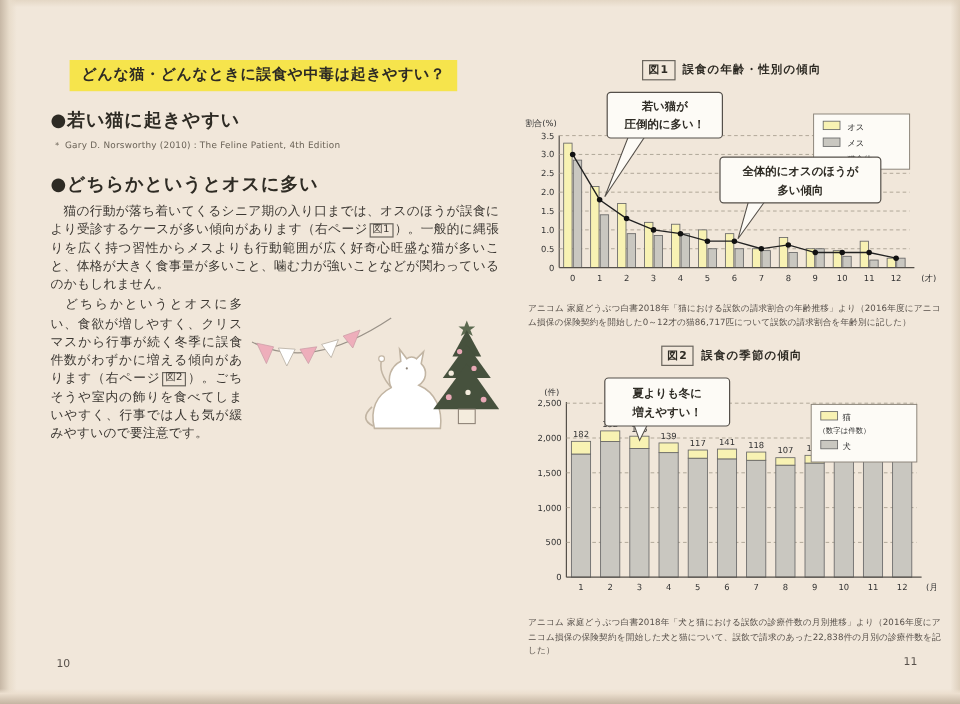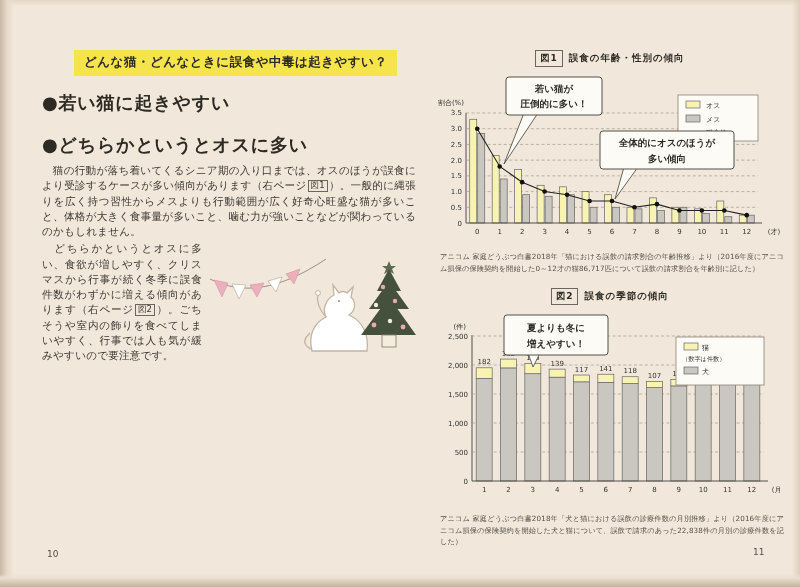--- a/index.html
+++ b/index.html
@@ -13,24 +13,24 @@
   .edge-bottom{left:0;right:0;bottom:0;height:13px;background:linear-gradient(to top,#c3b3a0,#ecdfcf 70%,rgba(236,223,207,0));}
   .edge-right{right:0;top:0;bottom:0;width:8px;background:linear-gradient(to left,#ddcfbc,rgba(221,207,188,0));}
   .edge-top{left:0;right:0;top:0;height:6px;background:linear-gradient(to bottom,#e4d7c5,rgba(228,215,197,0));}
 
   .page-left{position:absolute;left:42px;top:50px;width:374px;}
   .page-right{position:absolute;left:428px;top:50px;width:364px;}
 
   .title-badge{
     display:inline-block;background:#f6e44c;color:#2e2b24;
     font-size:12.5px;font-weight:bold;letter-spacing:.5px;
-    padding:4px 10px 5px 10px;margin-left:32px;
+    padding:4px 10px 5px 10px;margin-left:16px;
   }
   h2.sec{
-    font-size:18px;font-weight:bold;color:#2e2b24;letter-spacing:.8px;
+    font-size:15px;font-weight:bold;color:#2e2b24;letter-spacing:.8px;
     margin:15px 0 6px 0;
   }
   p.body{
     font-size:10.6px;line-height:1.44;letter-spacing:.2px;
     text-align:justify;margin:0 0 2px 0;color:#3c3833;
   }
   .figref{
     display:inline-block;border:1px solid #6b665e;font-size:8.5px;
     padding:0 2px;margin:0 1px;vertical-align:1px;line-height:1.1;
   }
@@ -60,20 +60,21 @@
 
 <div class="edge edge-top"></div>
 <div class="edge edge-right"></div>
 <div class="edge edge-left"></div>
 <div class="edge edge-bottom"></div>
 
 <div class="page-left">
   <div class="title-badge">どんな猫・どんなときに誤食や中毒は起きやすい？</div>
 
   <h2 class="sec">●若い猫に起きやすい</h2>
+  <div class="footnote">＊ Gary D. Norsworthy (2010)：The Feline Patient, 4th Edition</div>
 
   <h2 class="sec" style="margin-top:18px;">●どちらかというとオスに多い</h2>
   <p class="body"><span>　猫の行動が落ち着いてくるシニア期の入り口までは、オスのほうが誤食により受診するケースが多い傾向があります（右ページ</span><span class="figref">図1</span><span>）。一般的に縄張りを広く持つ習性からメスよりも行動範囲が広く好奇心旺盛な猫が多いこと、体格が大きく食事量が多いこと、噛む力が強いことなどが関わっているのかもしれません。</span></p>
 
   <div class="para3-wrap">
     <div class="illus">
       <svg viewBox="0 0 208 104" width="208" height="104">
 
         <path d="M2,28 C34,44 70,40 118,8" fill="none" stroke="#9a9288" stroke-width="1"></path>
         <polygon points="6,29 20,32 14,46" fill="#eeaebb" stroke="#c99aa5" stroke-width="0.6"></polygon>

